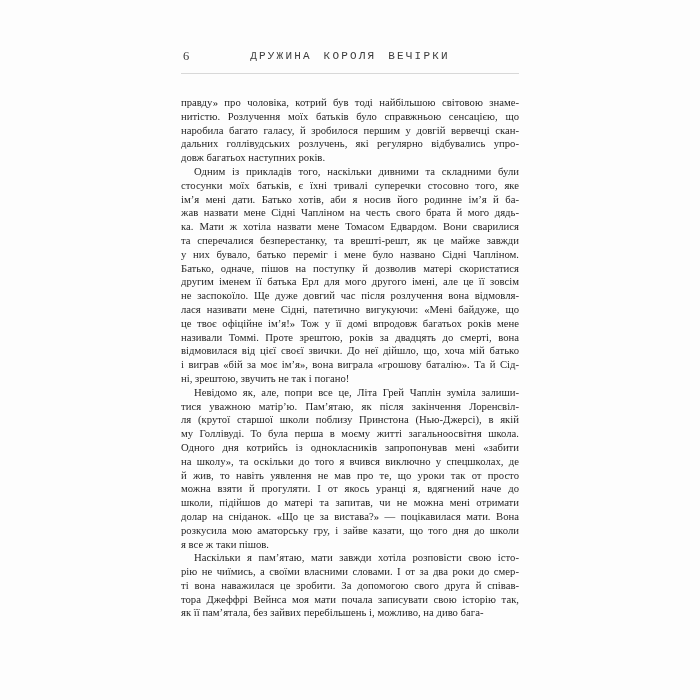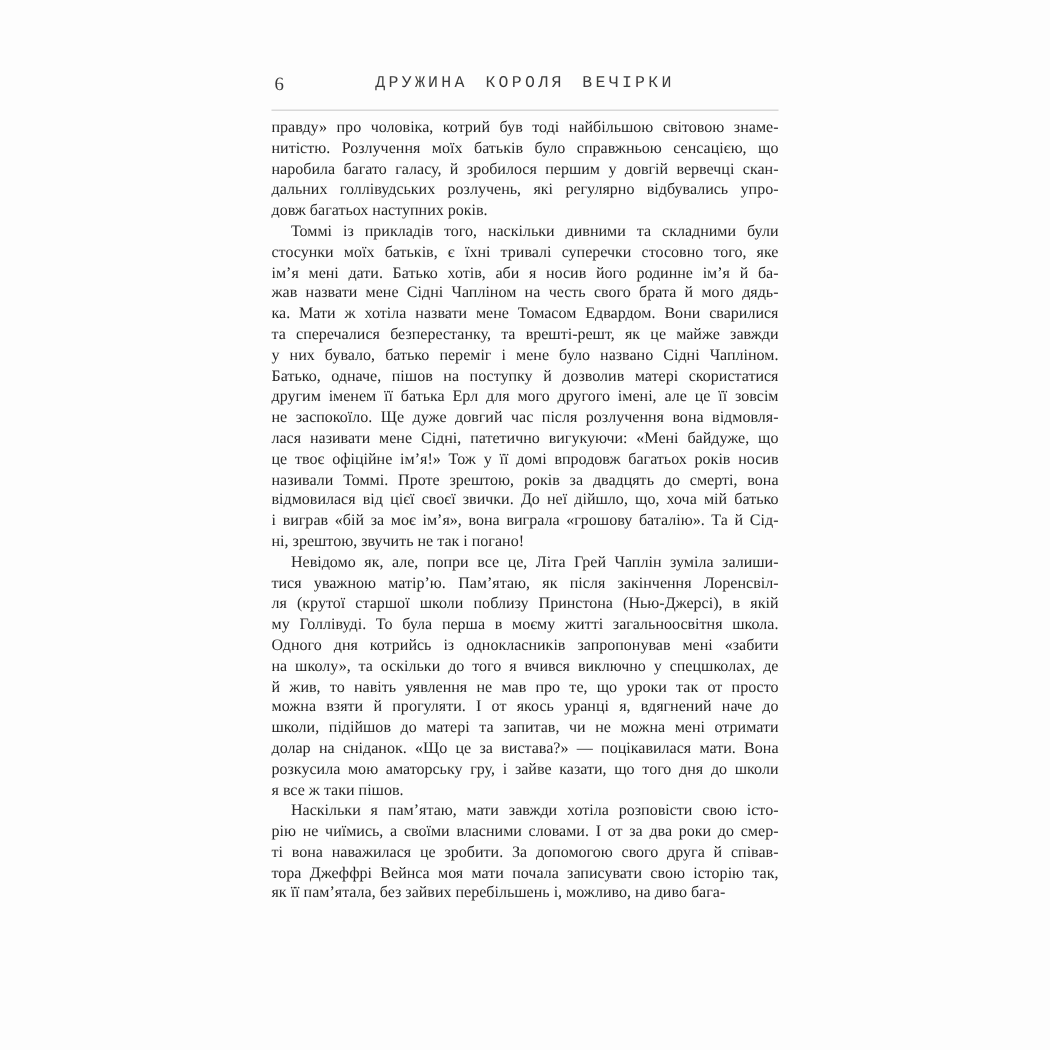--- a/index.html
+++ b/index.html
@@ -45,21 +45,21 @@
     color: #3c3c3c;
     white-space: nowrap;
     font-family: Liberation Mono, monospace;
   }
   .header-rule {
     border: none;
     border-top: 1px solid #d8d8d8;
     margin: 8px 0 0 0;
   }
   .body-text {
-    margin-top: 5px;
+    margin-top: 22px;
     font-size: 10.7px;
     line-height: 13.8px;
     color: #262626;
   }
   p.para {
     margin: 0;
     padding: 0;
   }
   .line {
     display: block;
@@ -85,32 +85,32 @@
     <hr class="header-rule">
     <main class="body-text">
         <p class="para">
           <span class="line">правду» про чоловіка, котрий був тоді найбільшою світовою знаме-</span>
           <span class="line">нитістю. Розлучення моїх батьків було справжньою сенсацією, що</span>
           <span class="line">наробила багато галасу, й зробилося першим у довгій вервечці скан-</span>
           <span class="line">дальних голлівудських розлучень, які регулярно відбувались упро-</span>
           <span class="line last">довж багатьох наступних років.</span>
         </p>
         <p class="para indent">
-          <span class="line">Томмі із прикладів того, наскільки дивними та складними були</span>
+          <span class="line">Одним із прикладів того, наскільки дивними та складними були</span>
           <span class="line">стосунки моїх батьків, є їхні тривалі суперечки стосовно того, яке</span>
           <span class="line">ім’я мені дати. Батько хотів, аби я носив його родинне ім’я й ба-</span>
           <span class="line">жав назвати мене Сідні Чапліном на честь свого брата й мого дядь-</span>
           <span class="line">ка. Мати ж хотіла назвати мене Томасом Едвардом. Вони сварилися</span>
           <span class="line">та сперечалися безперестанку, та врешті-решт, як це майже завжди</span>
           <span class="line">у них бувало, батько переміг і мене було названо Сідні Чапліном.</span>
           <span class="line">Батько, одначе, пішов на поступку й дозволив матері скористатися</span>
           <span class="line">другим іменем її батька Ерл для мого другого імені, але це її зовсім</span>
           <span class="line">не заспокоїло. Ще дуже довгий час після розлучення вона відмовля-</span>
           <span class="line">лася називати мене Сідні, патетично вигукуючи: «Мені байдуже, що</span>
-          <span class="line">це твоє офіційне ім’я!» Тож у її домі впродовж багатьох років носив</span>
+          <span class="line">це твоє офіційне ім’я!» Тож у її домі впродовж багатьох років мене</span>
           <span class="line">називали Томмі. Проте зрештою, років за двадцять до смерті, вона</span>
           <span class="line">відмовилася від цієї своєї звички. До неї дійшло, що, хоча мій батько</span>
           <span class="line">і виграв «бій за моє ім’я», вона виграла «грошову баталію». Та й Сід-</span>
           <span class="line last">ні, зрештою, звучить не так і погано!</span>
         </p>
         <p class="para indent">
           <span class="line">Невідомо як, але, попри все це, Літа Грей Чаплін зуміла залиши-</span>
           <span class="line">тися уважною матір’ю. Пам’ятаю, як після закінчення Лоренсвіл-</span>
           <span class="line">ля (крутої старшої школи поблизу Принстона (Нью-Джерсі), в якій</span>
           <span class="line">му Голлівуді. То була перша в моєму житті загальноосвітня школа.</span>

